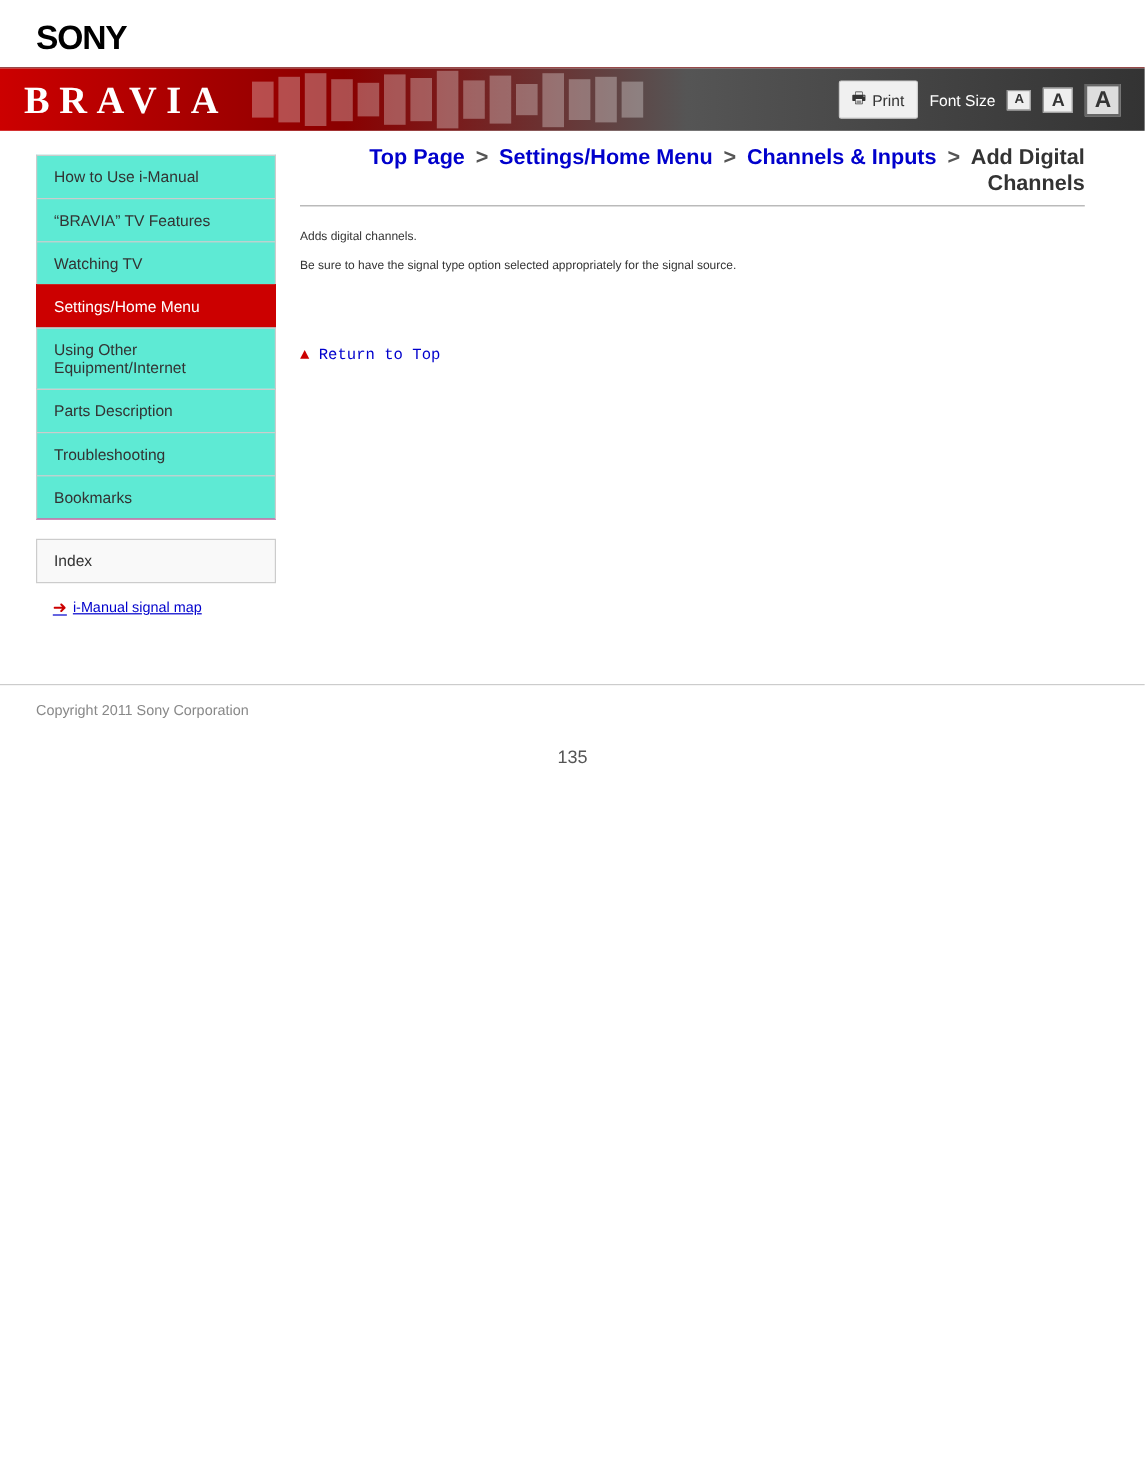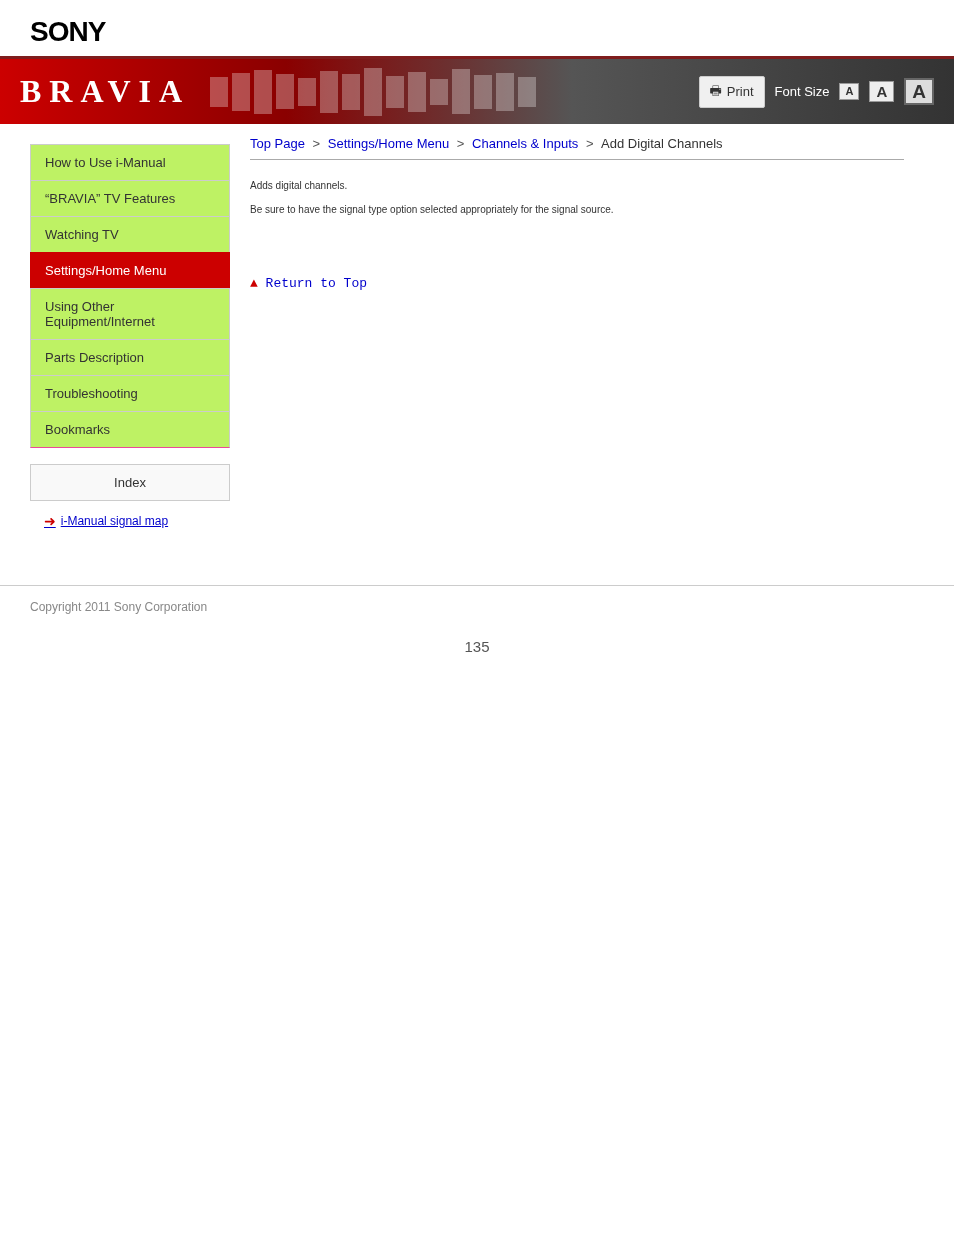--- a/index.html
+++ b/index.html
@@ -1,21 +1,21 @@
 <!DOCTYPE html>
 <html><head>
   <meta charset="utf-8">
   <style>
     * { margin: 0; padding: 0; box-sizing: border-box; }
     body { font-family: Arial, Helvetica, sans-serif; font-size: 14px; color: #333; background: #fff; width: 954px; min-height: 1235px; }
 
     
     #logo-area {
       padding: 18px 34px 10px 30px;
-      border-bottom: 3px solid #7f1d1d;
+      border-bottom: 1px solid #7f1d1d;
     }
     .sony-logo {
       display: flex;
       flex-direction: column;
       line-height: 1;
     }
     .sony-logo .sony-text {
       font-size: 28px;
       font-weight: 900;
       letter-spacing: -1px;
@@ -27,21 +27,21 @@
       letter-spacing: 0.5px;
     }
 
     
     #bravia-banner {
       display: flex;
       align-items: center;
       justify-content: space-between;
       background: linear-gradient(to right, #c00 0%, #8a0000 30%, #555 60%, #333 100%);
       padding: 0 20px;
-      height: 65px;
+      height: 52px;
       margin: 0;
     }
     .bravia-title {
       font-size: 32px;
       font-weight: bold;
       color: #fff;
       letter-spacing: 8px;
       font-family: 'Times New Roman', serif;
       text-transform: uppercase;
     }
@@ -104,42 +104,41 @@
       padding: 20px 0;
       flex-shrink: 0;
     }
     .nav-item {
       display: block;
       padding: 10px 14px;
       border: 1px solid #ccc;
       border-bottom: none;
       font-size: 13px;
       color: #333;
-      background: #bef264;
+      background: #5eead4;
       cursor: pointer;
       text-decoration: none;
     }
     .nav-item:last-of-type {
       border-bottom: 1px solid #ccc;
     }
     .nav-item.active {
       background: #c00;
       color: #fff;
       border-color: #c00;
     }
     .nav-divider { height: 16px; }
     .nav-item-index {
       display: block;
       padding: 10px 14px;
       border: 1px solid #ccc;
       font-size: 13px;
       color: #333;
       background: #f9f9f9;
       cursor: pointer;
-      text-align: center;
     }
     .online-map-link {
       display: flex;
       align-items: center;
       gap: 5px;
       padding: 12px 14px;
       font-size: 12px;
       color: #00c;
       text-decoration: underline;
       cursor: pointer;
@@ -151,23 +150,24 @@
 
     
     #content {
       flex: 1;
       padding: 0 20px;
     }
 
     
     #breadcrumb {
       padding: 12px 0 8px 0;
-      font-size: 13px;
-      text-align: left;
-      color: #333;
+      font-size: 18px;
+      text-align: right;
+      color: #333;
+      font-weight: bold;
     }
     #breadcrumb a {
       color: #00c;
       text-decoration: none;
     }
     #breadcrumb .separator { color: #555; margin: 0 4px; }
 
     
     .title-divider {
       border: none;

